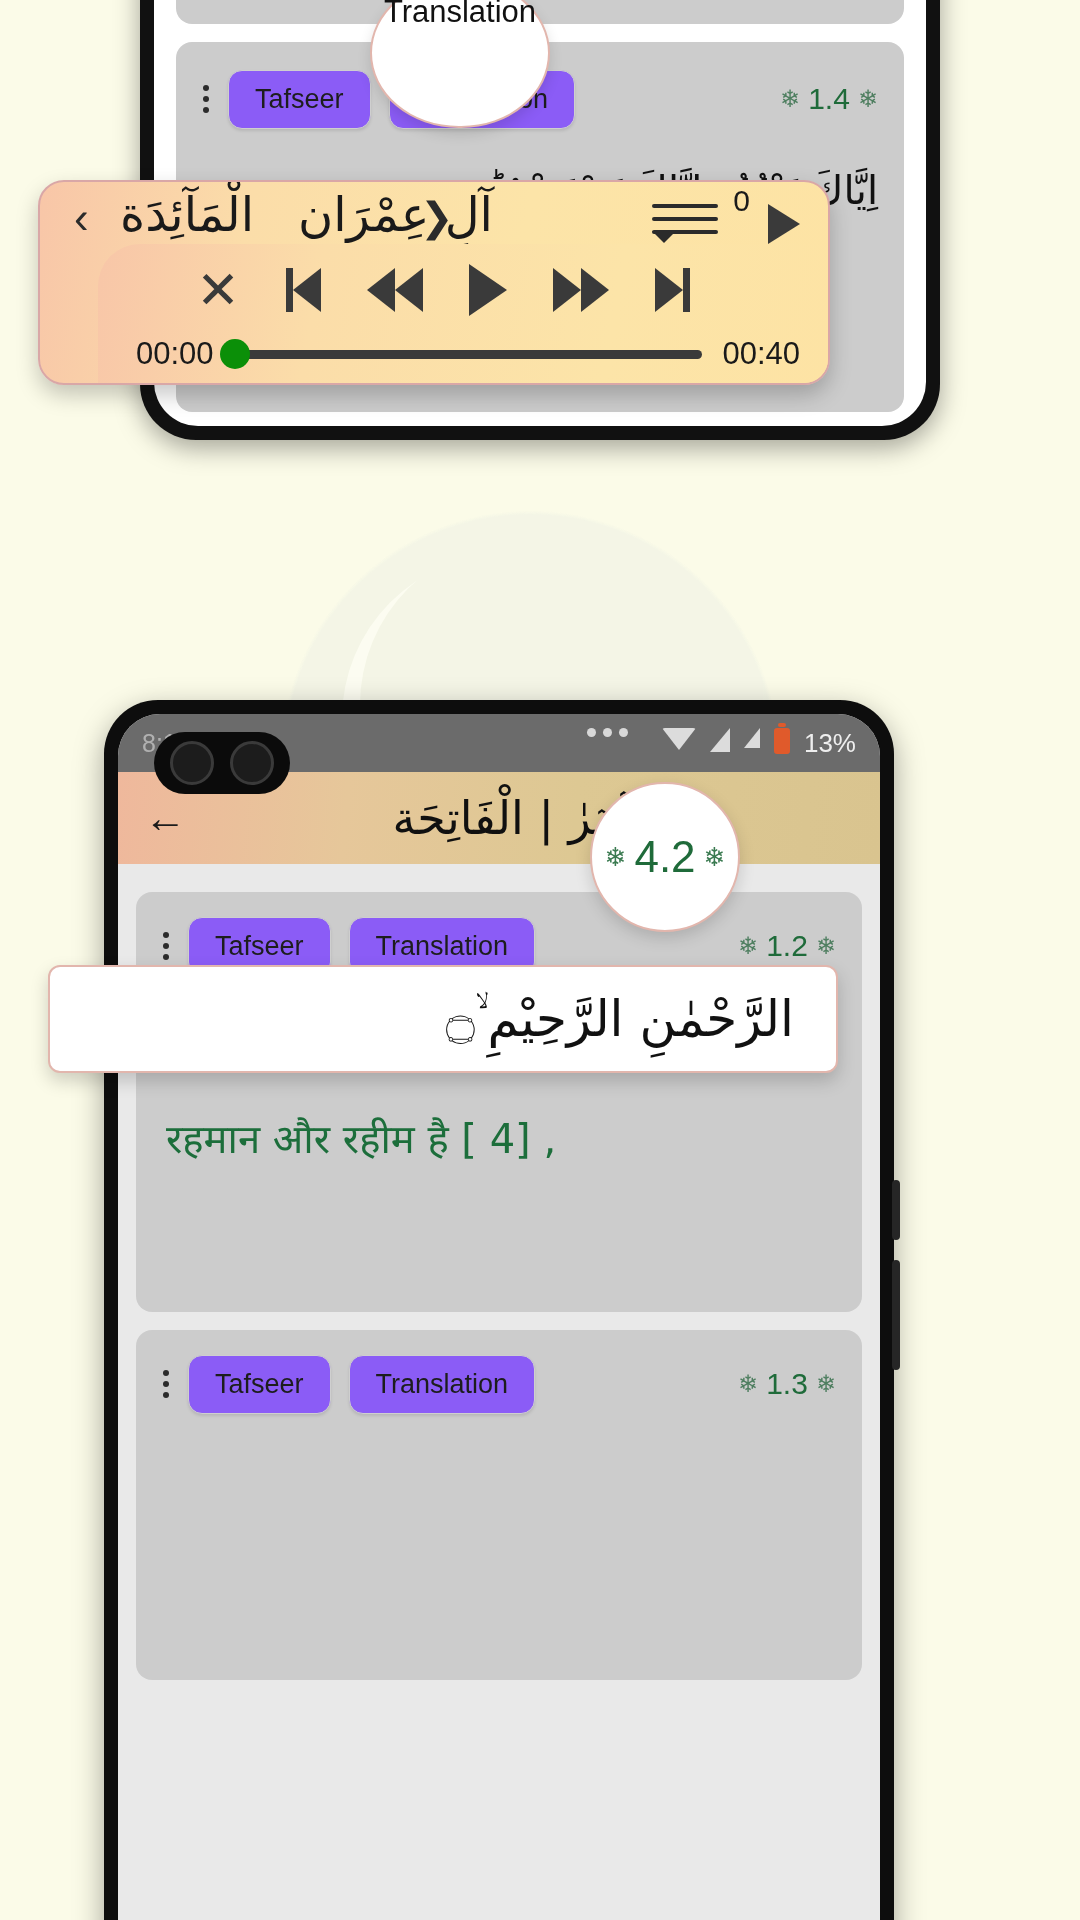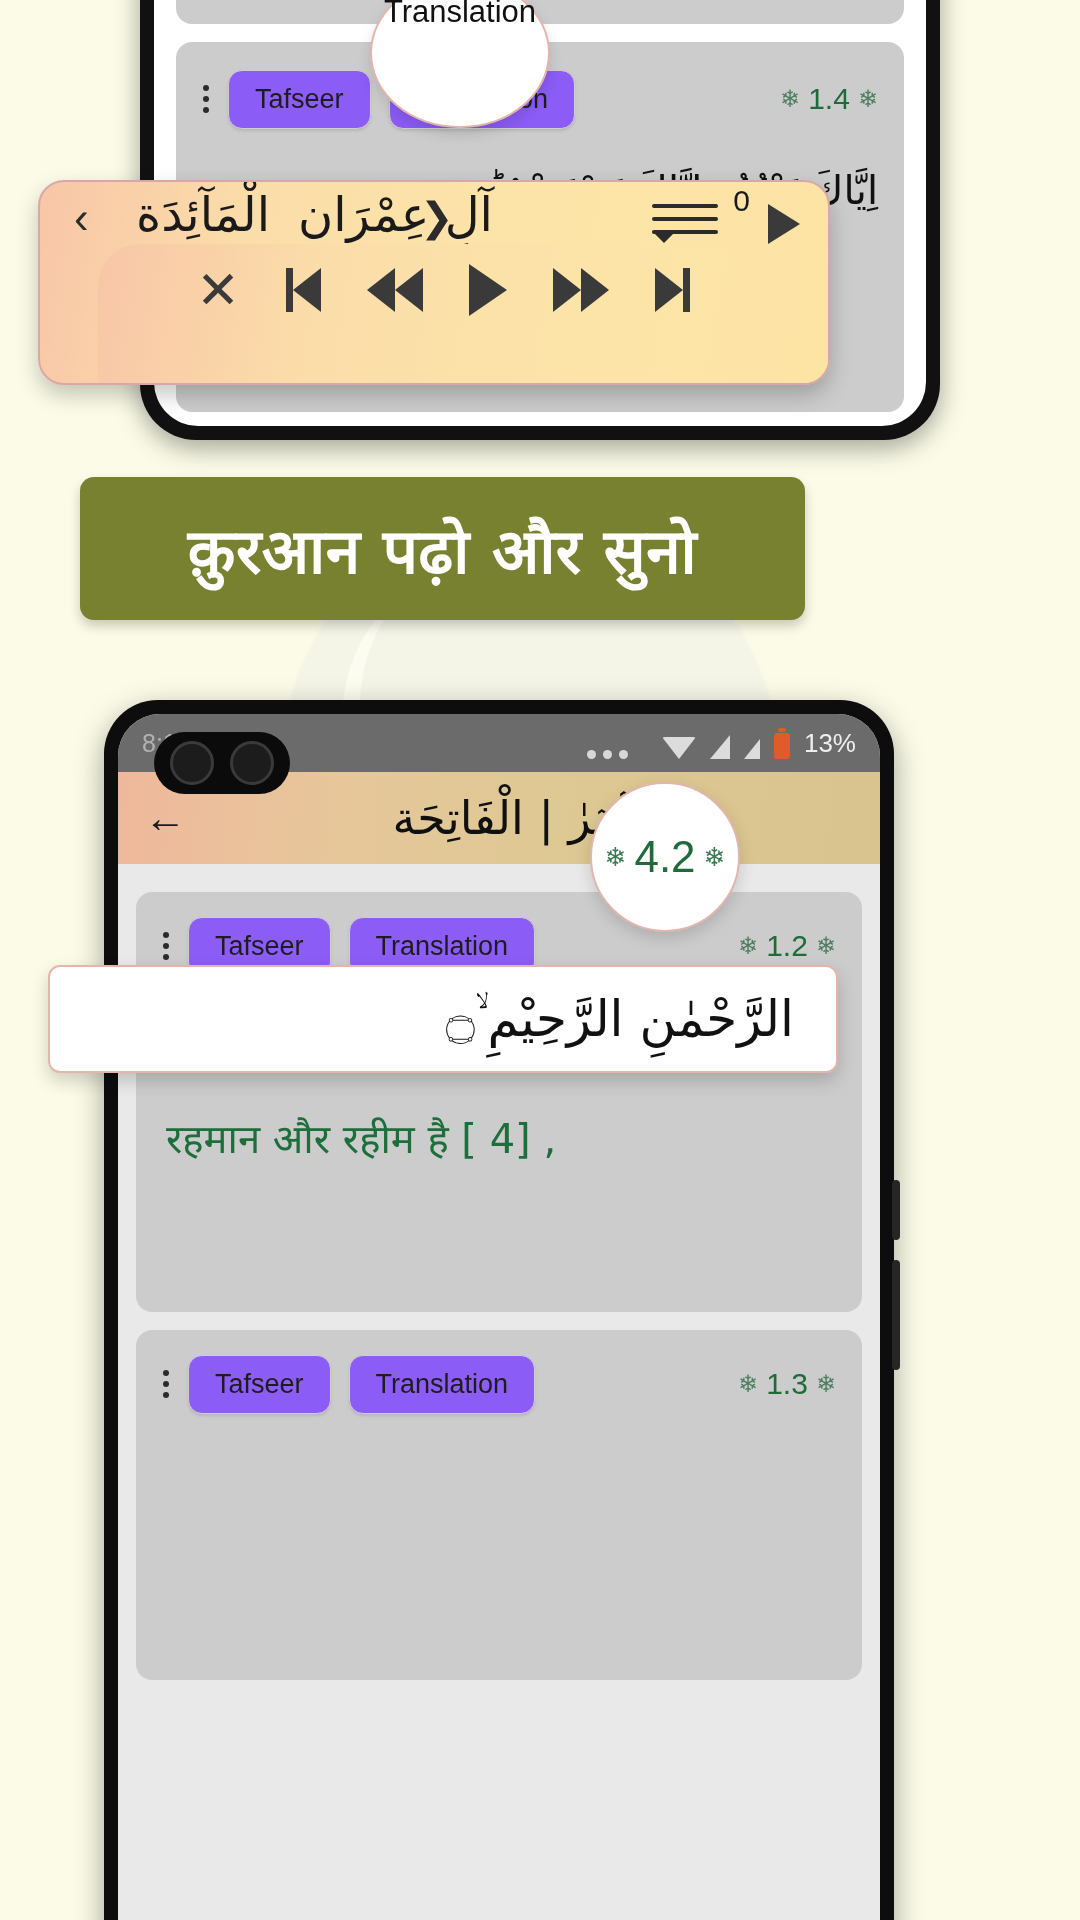--- a/index.html
+++ b/index.html
@@ -76,21 +76,21 @@
   
   .player {
     position: absolute; left: 38px; top: 180px; width: 792px; height: 205px;
     background: linear-gradient(100deg,#f8c6a8 0%, #fbdda9 26%, #fce4a8 60%, #fde3a4 100%);
     border-radius: 26px; border: 2px solid #d9a7a7;
     box-shadow: 0 10px 22px rgba(0,0,0,.22);
     z-index: 50; overflow: hidden;
   }
   .player-top { position: relative; height: 82px; }
   .p-back { position:absolute; left: 34px; top: 14px; font-size: 44px; color:#2b2b2b; line-height:1; }
-  .p-sura-l { position:absolute; left: 96px; top: 4px; font-family:"DejaVu Sans",sans-serif; font-size: 48px; color:#1a1a1a; }
+  .p-sura-l { position:absolute; left: 80px; top: 4px; font-family:"DejaVu Sans",sans-serif; font-size: 48px; color:#1a1a1a; }
   .p-chev { position:absolute; left: 380px; top: 12px; font-size: 40px; color:#2b2b2b; }
   .p-sura-r { position:absolute; left: 240px; top: 4px; font-family:"DejaVu Sans",sans-serif; font-size: 48px; color:#1a1a1a; }
   .p-lines { position:absolute; right: 110px; top: 22px; width: 66px; }
   .p-lines i { display:block; height: 4px; background:#2b2b2b; margin-bottom: 9px; border-radius:2px;}
   .p-lines .caret { width: 0; height: 0; margin: 1px auto 0; background: none;
       border-left: 12px solid transparent; border-right: 12px solid transparent; border-top: 12px solid #2b2b2b; }
   .p-count { position:absolute; right: 78px; top: 2px; font-size: 30px; color:#1a1a1a; }
   .p-play-tr { position:absolute; right: 28px; top: 22px; width:0;height:0;
       border-top: 20px solid transparent; border-bottom: 20px solid transparent; border-left: 32px solid #3a3a3a; }
 
@@ -137,21 +137,21 @@
     position:relative; width:100%; height:100%; background:#e9e9e9; border-radius: 42px; overflow:hidden;
   }
   .sidebtn { position:absolute; right: -6px; top: 480px; width: 8px; height: 60px; background:#262626; border-radius:4px; }
   .sidebtn.b2 { top: 560px; height: 110px; }
 
   .statusbar {
     position:relative; height: 58px; background:#6b6b6b; display:flex; align-items:center;
     padding: 0 24px; color:#eaeaea; font-size: 25px;
   }
   .sb-time { opacity:.55; }
-  .sb-right { margin-left:auto; display:flex; align-items:flex-end; gap: 14px; }
+  .sb-right { margin-left:auto; display:flex; align-items:flex-start; gap: 14px; }
   .dots3 { display:flex; gap:7px; margin-right: 20px; }
   .dots3 i { width:9px;height:9px;border-radius:50%;background:#d8d8d8;display:block;}
   .wifi { width:0;height:0;border-left:17px solid transparent;border-right:17px solid transparent;border-top:22px solid #dcdcdc; border-radius:3px;}
   .sig { width:0;height:0;border-left:20px solid transparent;border-bottom:24px solid #dcdcdc;}
   .sig.s2 { border-left-width:16px; border-bottom-width:20px; }
   .batt { width:16px;height:26px;background:#e05a2b;border-radius:3px;position:relative;}
   .batt::before{content:"";position:absolute;left:4px;top:-5px;width:8px;height:4px;background:#e05a2b;border-radius:2px;}
   .pct { font-size: 26px; color:#eee; }
 
   .punch { position:absolute; left: 36px; top: 18px; width: 136px; height: 62px; background:#0b0b0b; border-radius: 34px;
@@ -257,26 +257,30 @@
           </span>
         <span class="tr-ico ico-next">
             <span class="tri-r"></span>
             <span class="tri-r"></span>
           </span>
         <span class="tr-ico ico-next">
             <span class="tri-r"></span>
             <span class="bar-v"></span>
           </span>
       </div>
+      <div class="progress-row">
+        <span class="time" style="margin-left:76px;">00:00</span>
+        <span class="track">
+            <span class="knob"></span>
+          </span>
+        <span class="time">00:40</span>
+      </div>
     </div>
   </div>
 
-  <div class="banner">
-    <span>क़ुरआन पढ़ो और सुनो</span>
-  </div>
 
   <div class="phone-bottom">
     <div class="sidebtn"></div>
     <div class="sidebtn b2"></div>
 
     <div class="screen">
 
       <div class="statusbar">
         <span class="sb-time">8:18</span>
         <span class="sb-right">

